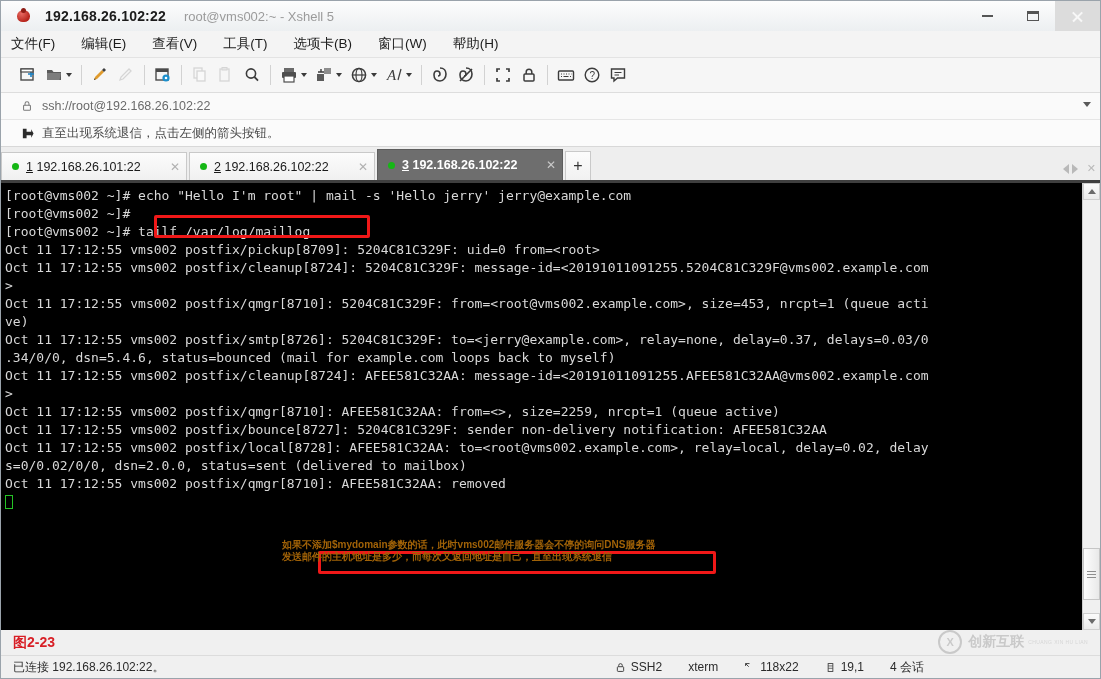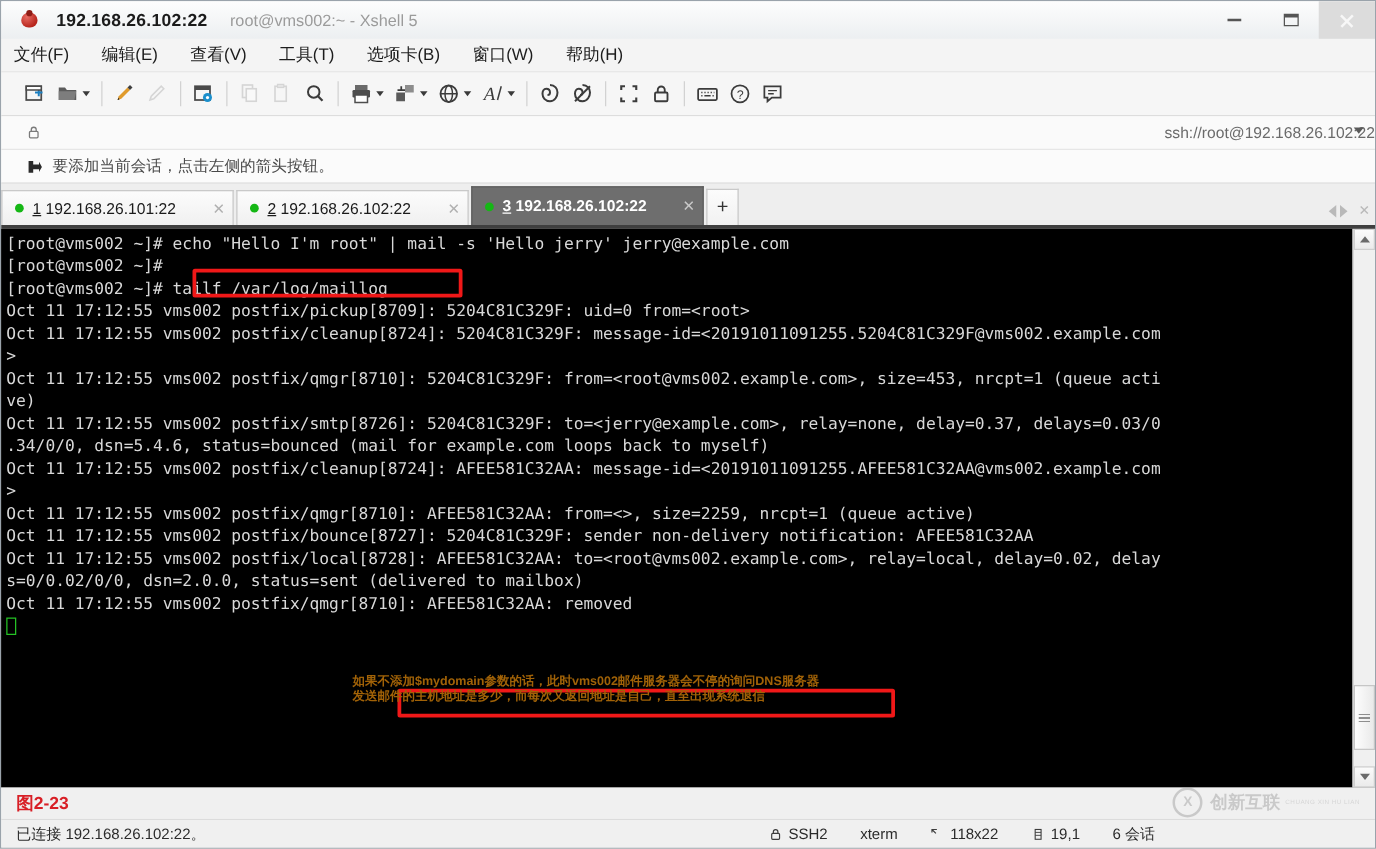--- a/index.html
+++ b/index.html
@@ -41,21 +41,21 @@
            border-bottom:1px solid #dddddd;flex:0 0 auto;}
   .tb{display:flex;align-items:center;height:26px;padding:0 4px;cursor:default;}
   .tb svg{display:block;}
   .tb-sep{width:1px;height:20px;background:#d2d2d2;margin:0 5px;}
   .caret{width:0;height:0;border-left:3.5px solid transparent;border-right:3.5px solid transparent;
          border-top:4px solid #3a3a3a;margin-left:3px;}
   .tb.dis{opacity:.35;}
 
   
   .addrbar{height:26px;background:#fafafa;display:flex;align-items:center;padding-left:20px;
-           border-bottom:1px solid #e6e6e6;flex:0 0 auto;position:relative;justify-content:space-between;}
+           border-bottom:1px solid #e6e6e6;flex:0 0 auto;position:relative;}
   .addr-text{font-size:12.5px;color:#6a6a6a;margin-left:9px;}
   .addr-caret{position:absolute;right:9px;top:9px;width:0;height:0;
         border-left:4px solid transparent;border-right:4px solid transparent;border-top:5px solid #5a5a5a;}
 
   
   .infobar{height:26px;background:#fbfbfb;display:flex;align-items:center;padding-left:20px;
            border-bottom:1px solid #d8d8d8;flex:0 0 auto;}
   .info-text{font-size:12.5px;color:#4a4a4a;margin-left:8px;}
 
   
@@ -292,21 +292,21 @@
         <path d="M4.7 6V4.4a2.3 2.3 0 014.6 0V6" fill="none" stroke="#7a7a7a" stroke-width="1.2"></path>
       </svg>
     <span class="addr-text">ssh://root@192.168.26.102:22</span>
     <div class="addr-caret"></div>
   </div>
 
   <div class="infobar">
     <svg width="13" height="13" viewBox="0 0 14 14">
         <path d="M2 2v10h4V9l5 0v2.5L13.5 7 11 2.5V5H6V2z" fill="#2b2b2b"></path>
       </svg>
-    <span class="info-text">要添加当前会话，点击左侧的箭头按钮。</span>
+    <span class="info-text">直至出现系统退信，点击左侧的箭头按钮。</span>
   </div>
 
   <div class="tabbar">
     <div class="tab">
       <span class="dot"></span>
       <span class="tab-label"><span class="num">1</span><span> 192.168.26.101:22</span></span>
       <span class="tab-x">✕</span>
     </div>
     <div class="tab">
       <span class="dot"></span>
@@ -396,18 +396,18 @@
         <span>118x22</span>
       </span>
       <span class="sb-cell">
         <svg width="11" height="11" viewBox="0 0 14 14">
             <rect x="4" y="2" width="6" height="10" fill="none" stroke="#3c3c3c" stroke-width="1.1"></rect>
             <path d="M4 5h6M4 8h6" stroke="#3c3c3c" stroke-width="0.9"></path>
           </svg>
         <span>19,1</span>
       </span>
       <span class="sb-cell">
-        <span>6 会话</span>
+        <span>4 会话</span>
       </span>
     </div>
   </div>
 
 </div>
 
 </body></html>

